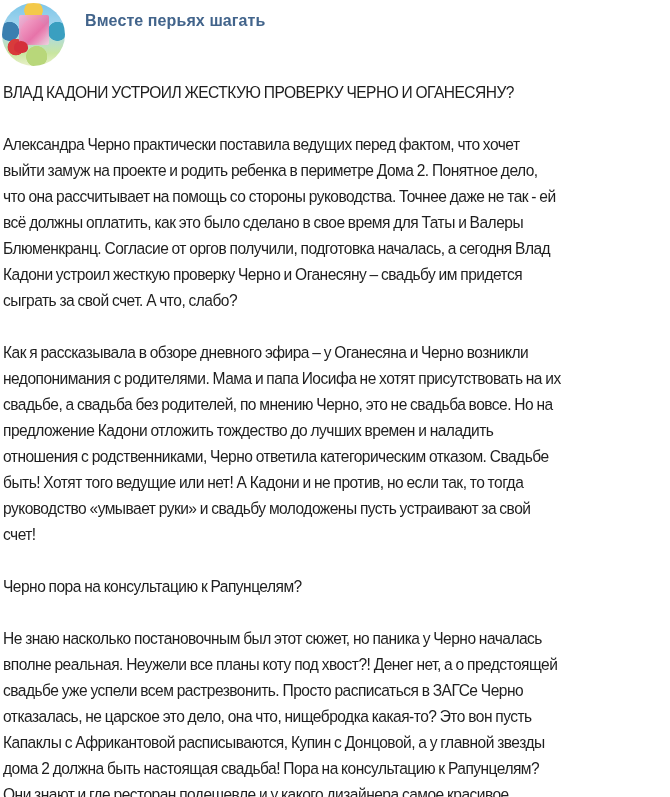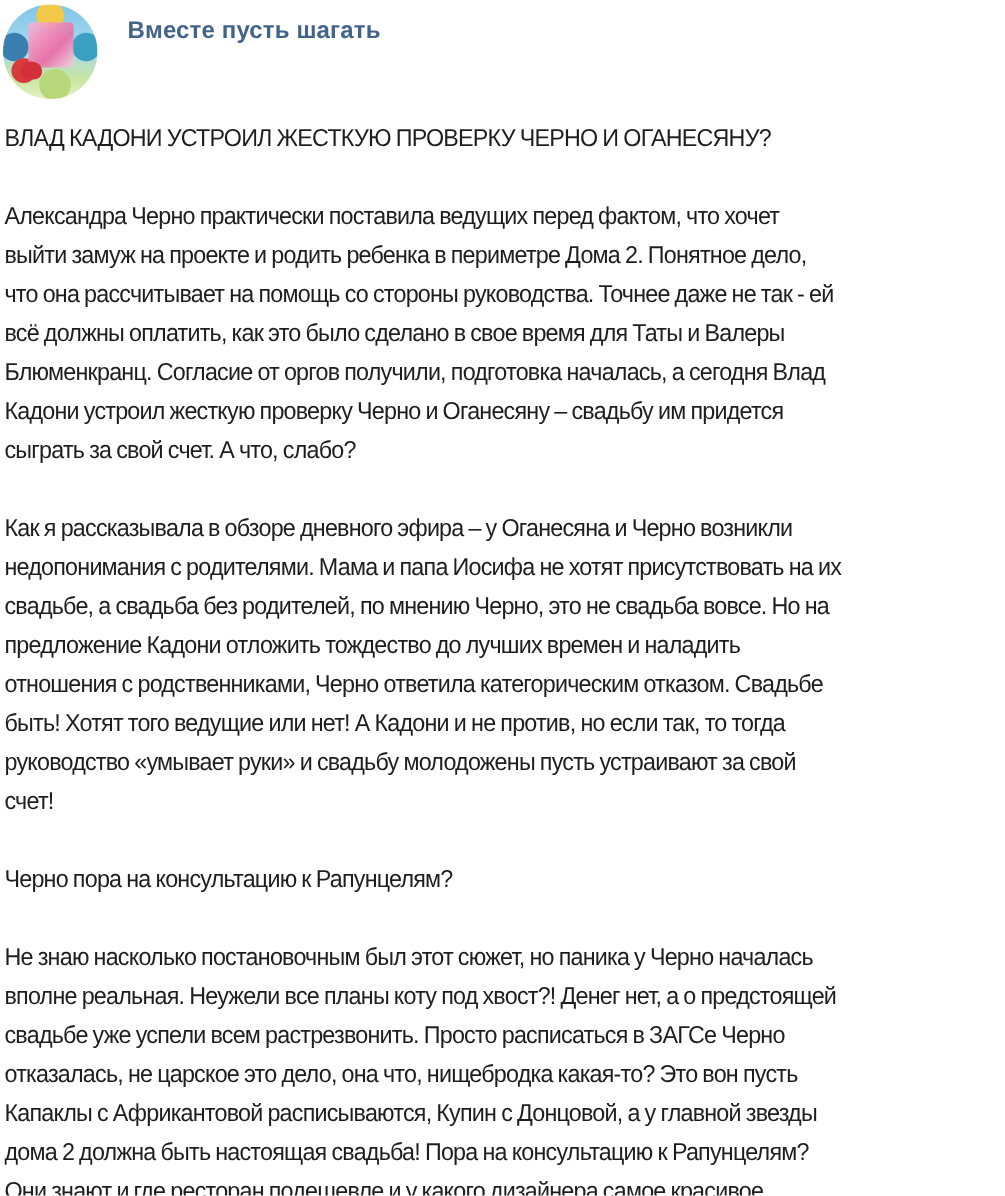--- a/index.html
+++ b/index.html
@@ -91,21 +91,21 @@
     }
   </style>
 </head>
 <body>
 
 <div class="header">
   <div class="avatar">
     <div class="pink-block"></div>
     <div class="heart"></div>
   </div>
-  <a class="group-title">Вместе пусть шагать</a>
+  <a class="group-title">Вместе перьях шагать</a>
 </div>
 
 <div class="article">
   <p class="headline">ВЛАД КАДОНИ УСТРОИЛ ЖЕСТКУЮ ПРОВЕРКУ ЧЕРНО И ОГАНЕСЯНУ?</p>
   <p>Александра Черно практически поставила ведущих перед фактом, что хочет
 выйти замуж на проекте и родить ребенка в периметре Дома 2. Понятное дело,
 что она рассчитывает на помощь со стороны руководства. Точнее даже не так - ей
 всё должны оплатить, как это было сделано в свое время для Таты и Валеры
 Блюменкранц. Согласие от оргов получили, подготовка началась, а сегодня Влад
 Кадони устроил жесткую проверку Черно и Оганесяну – свадьбу им придется

